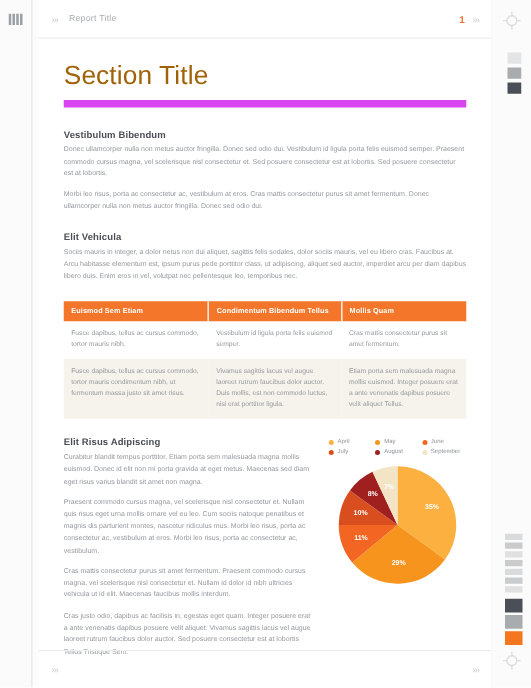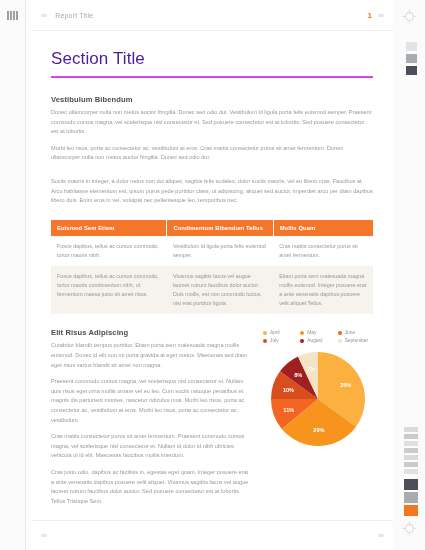--- a/index.html
+++ b/index.html
@@ -81,23 +81,23 @@
   }
   .topbar-right {
     position: absolute; right: 10px; top: 0; height: 31px;
     display: flex; align-items: center; gap: 6px;
   }
   .page-num { font-size: 8px; font-weight: bold; color: #f2732a; }
 
   .content { padding: 18px 20px 0 20px; }
 
   .section-title {
-    font-size: 17px; font-weight: normal; color: #4c1d95;
+    font-size: 21px; font-weight: normal; color: #a16207;
     letter-spacing: .1px; padding-bottom: 7px; margin-bottom: 17px;
-    border-bottom: 2px solid #d946ef;
+    border-bottom: 6px solid #d946ef;
   }
 
   h3.heading {
     font-size: 7.6px; font-weight: bold; color: #4a4e54;
     margin-bottom: 4px; letter-spacing: .1px;
   }
   p.body {
     font-size: 5.6px; line-height: 1.72; color: #96999d;
     margin-bottom: 7px; text-align: left;
   }
@@ -186,20 +186,21 @@
 
       <div class="section-title">Section Title</div>
 
       <div class="block">
         <h3 class="heading">Vestibulum Bibendum</h3>
         <p class="body">Donec ullamcorper nulla non metus auctor fringilla. Donec sed odio dui. Vestibulum id ligula porta felis euismod semper. Praesent commodo cursus magna, vel scelerisque nisl consectetur et. Sed posuere consectetur est at lobortis. Sed posuere consectetur est at lobortis.</p>
         <p class="body">Morbi leo risus, porta ac consectetur ac, vestibulum at eros. Cras mattis consectetur purus sit amet fermentum. Donec ullamcorper nulla non metus auctor fringilla. Donec sed odio dui.</p>
       </div>
 
       <div class="block">
+        <h3 class="heading">Elit Vehicula</h3>
         <p class="body">Sociis mauris in integer, a dolor netus non dui aliquet, sagittis felis sodales, dolor sociis mauris, vel eu libero cras. Faucibus at. Arcu habitasse elementum est, ipsum purus pede porttitor class, ut adipiscing, aliquet sed auctor, imperdiet arcu per diam dapibus libero duis. Enim eros in vel, volutpat nec pellentesque leo, temporibus nec.</p>
       </div>
 
       <table class="data">
         <colgroup>
             <col class="c1">
             <col class="c2">
             <col class="c3">
           </colgroup>
         <thead>

